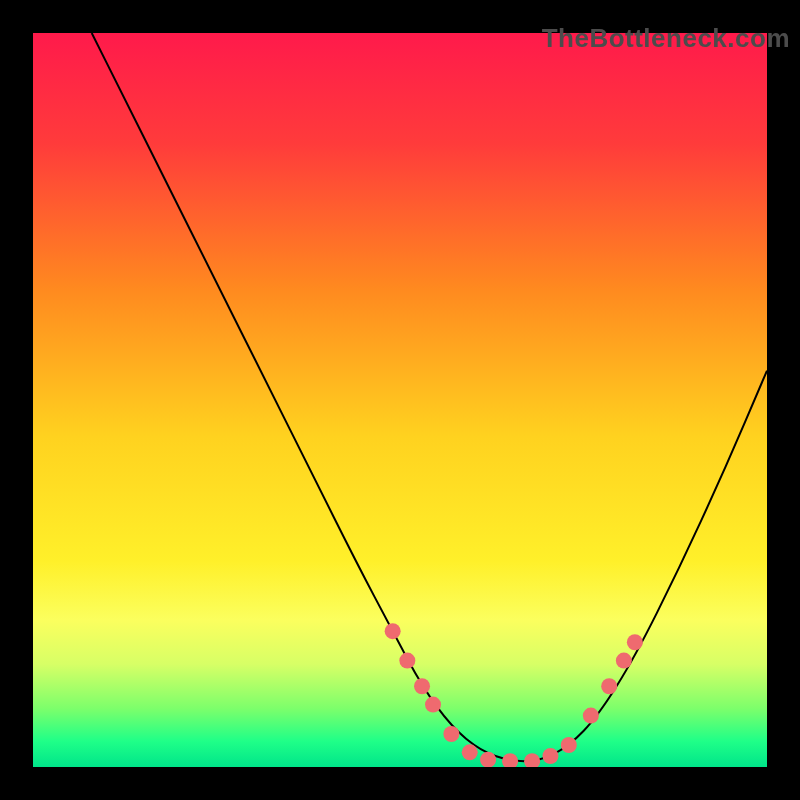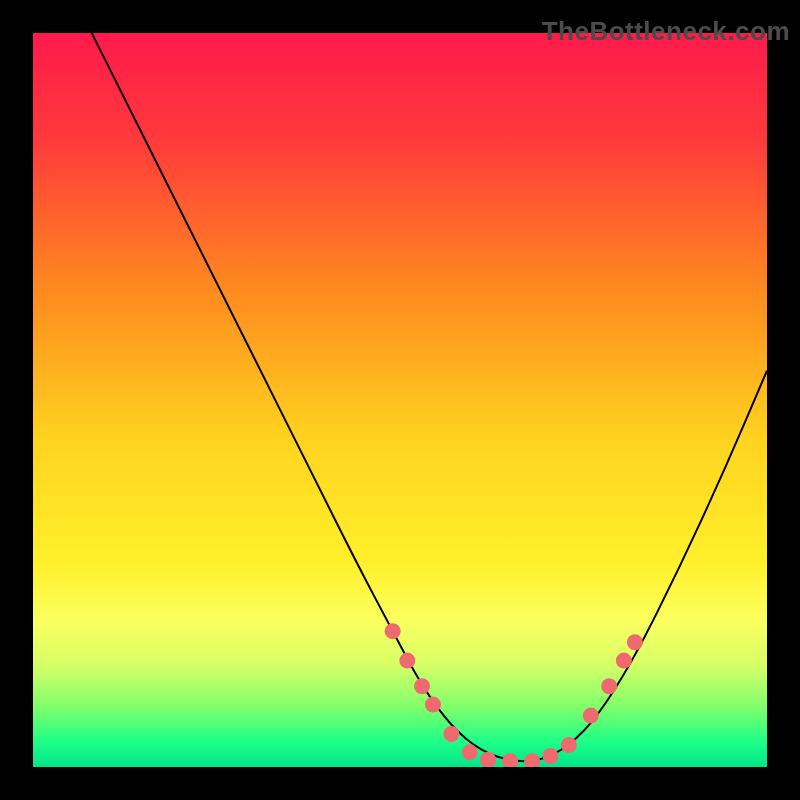--- a/index.html
+++ b/index.html
@@ -12,21 +12,21 @@
     font-family: Arial, Helvetica, sans-serif;
   }
   .frame {
     position: relative;
     width: 800px;
     height: 800px;
     background: #000;
   }
   .watermark {
     position: absolute;
-    top: 16px;
+    top: 23px;
     right: 10px;
     color: #4c4c4c;
     font-size: 26px;
     font-weight: 600;
     letter-spacing: 0.5px;
     z-index: 10;
   }
   svg { display: block; }
 </style>
 </head>

